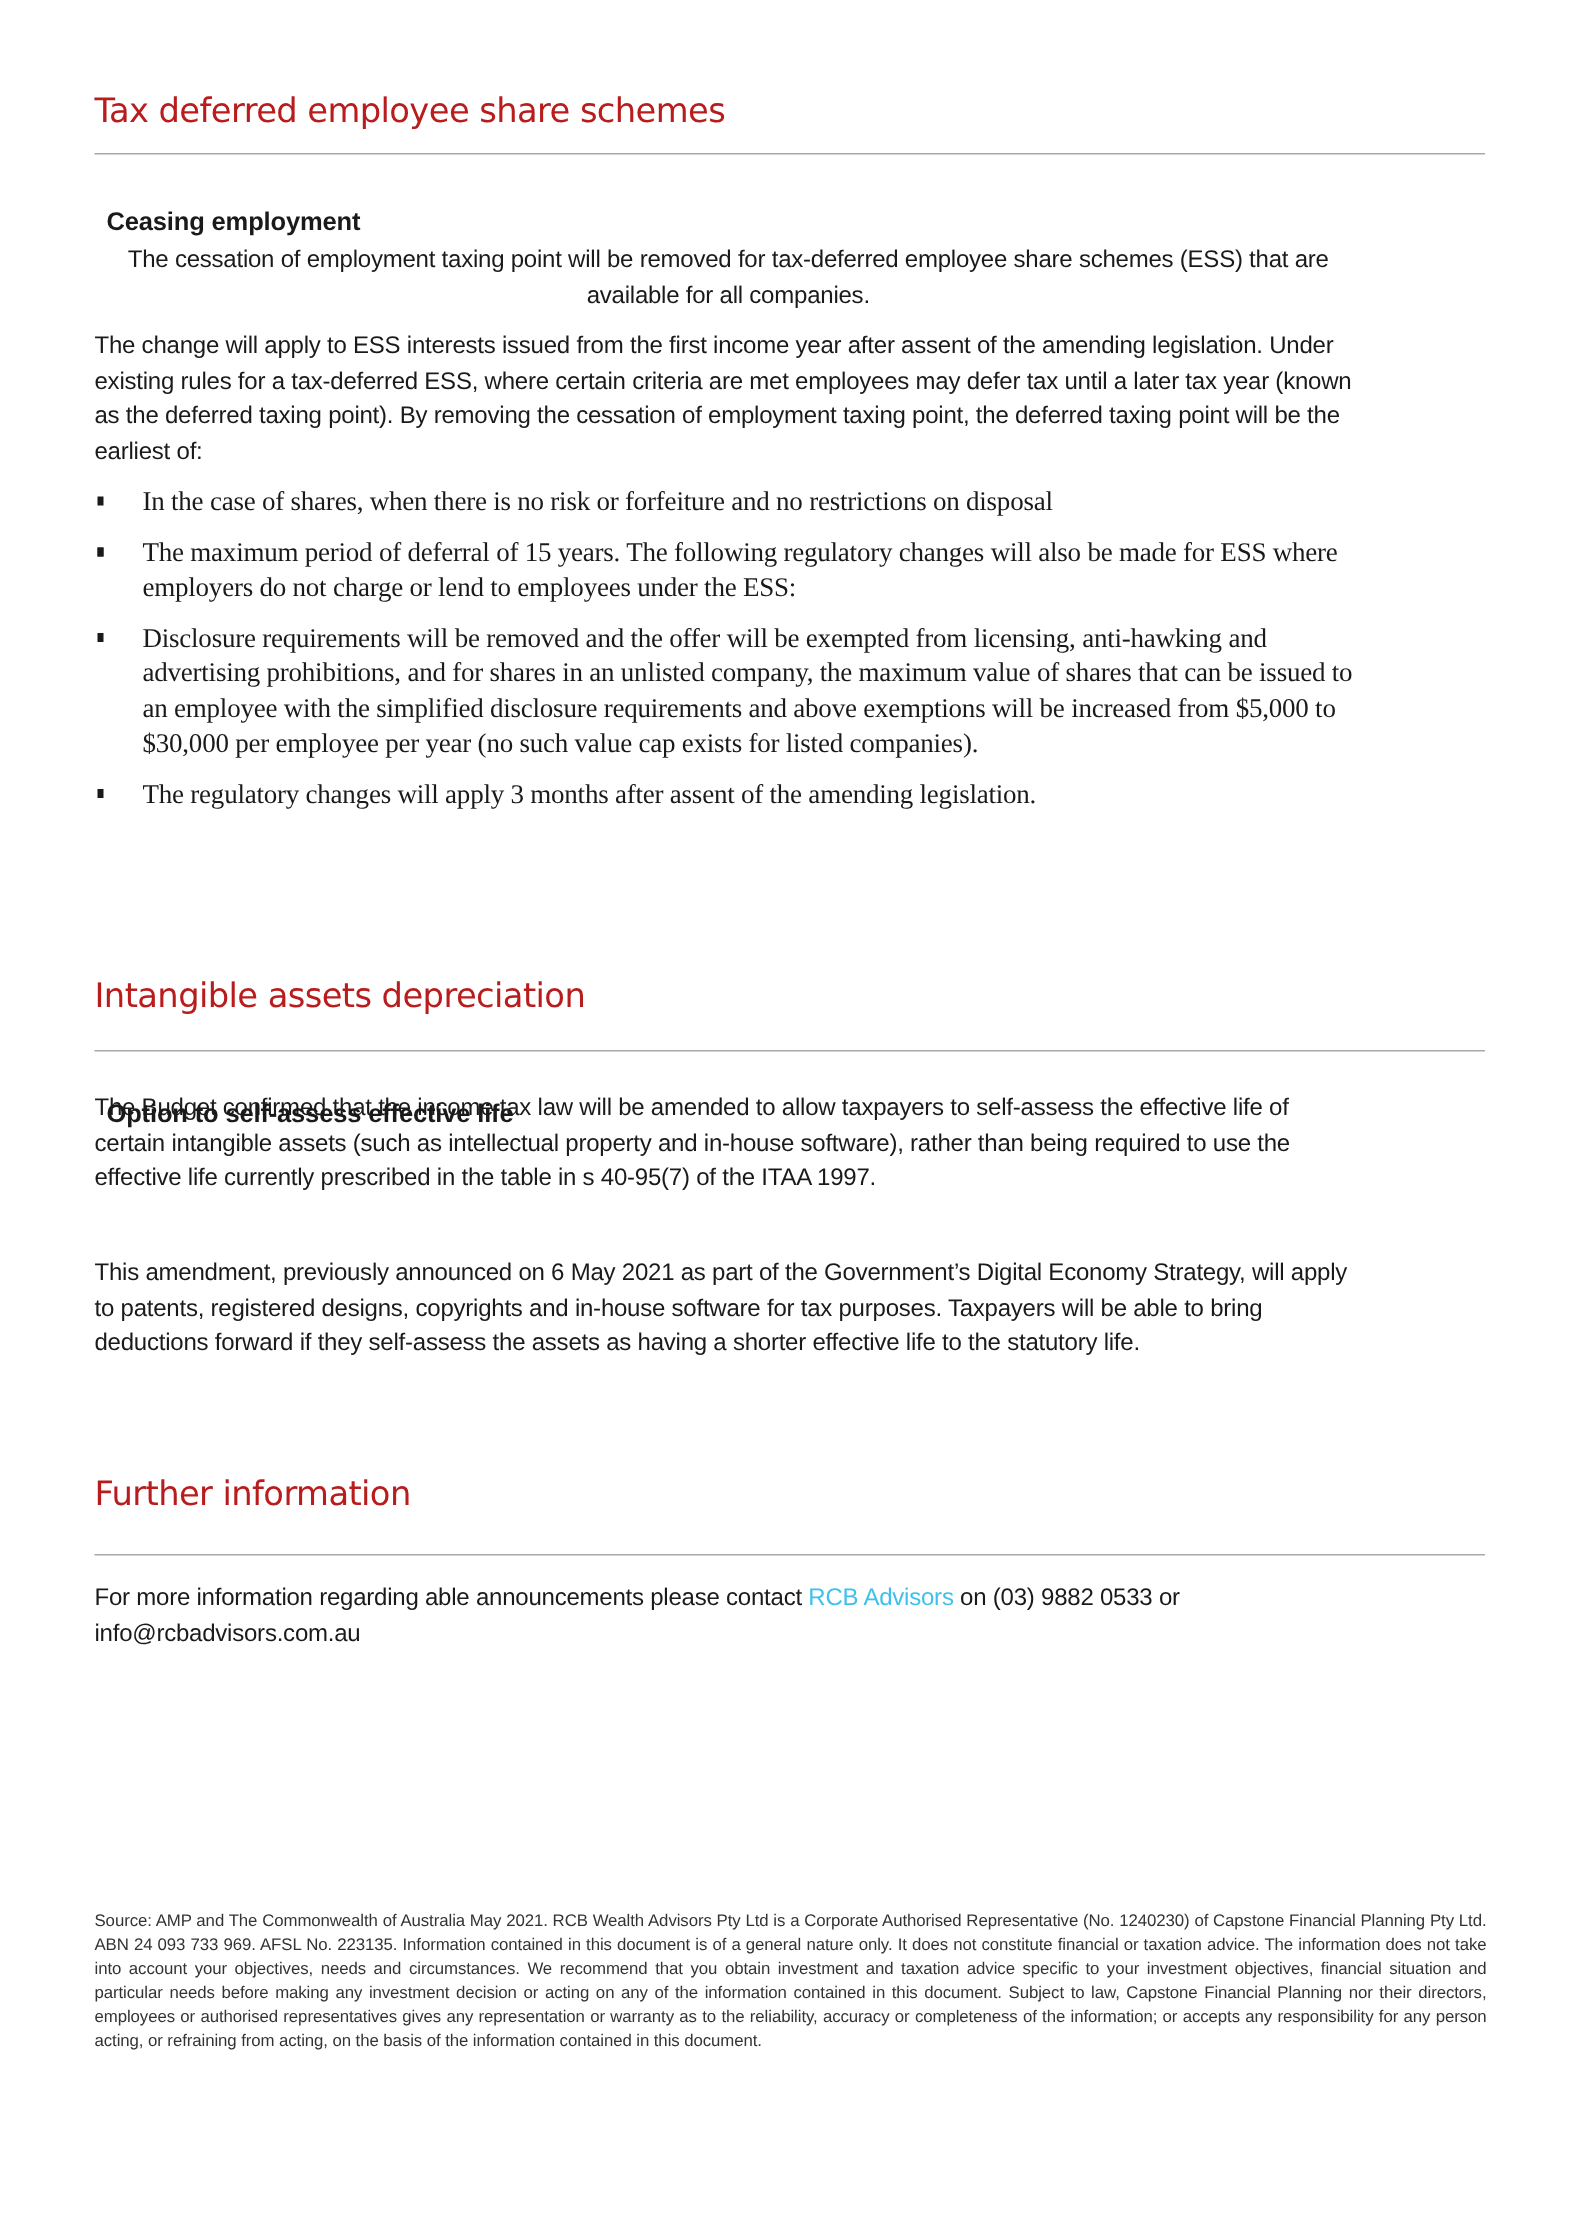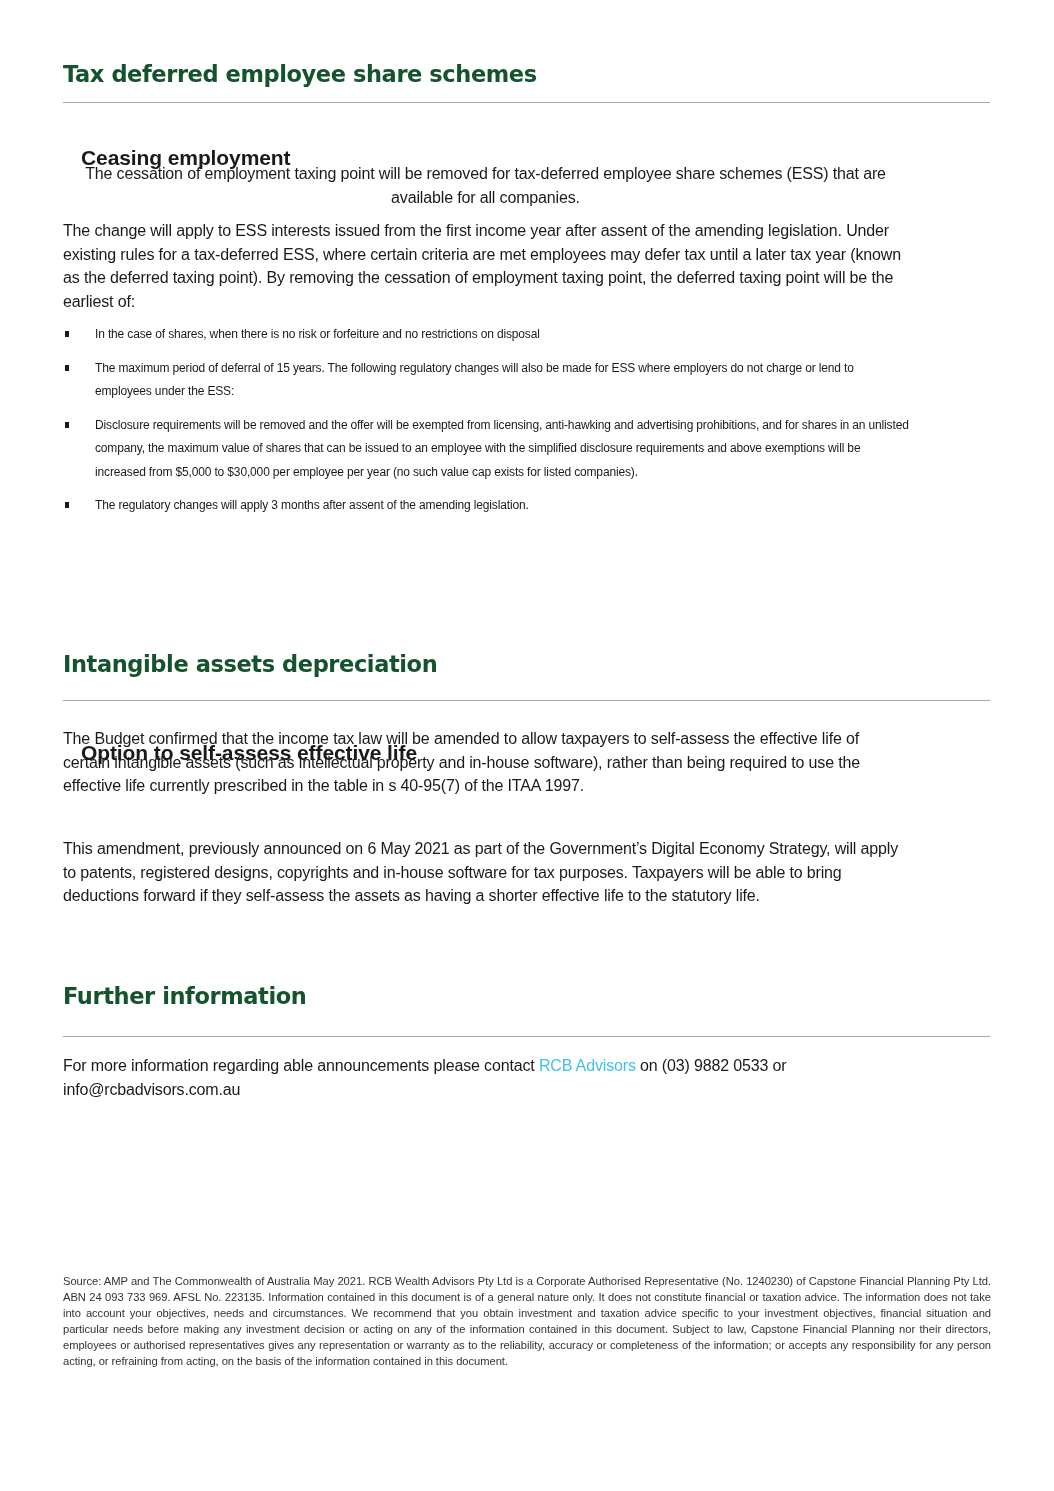--- a/index.html
+++ b/index.html
@@ -2,35 +2,35 @@
 <html><head>
   <meta charset="utf-8">
   <style>
     html, body { margin: 0; padding: 0; background: #ffffff; }
     body {
       width: 1054px; height: 1491px; position: relative; overflow: hidden;
       font-family: "Liberation Sans", sans-serif; color: #1a1a1a;
     }
     .page { position: absolute; left: 63px; top: 0; width: 927px; }
     .section-title {
-      font-family: "DejaVu Sans", sans-serif; font-weight: 700;
-      color: #14532d; font-size: 22.5px; letter-spacing: -0.4px;
+      font-family: "DejaVu Sans", sans-serif; font-weight: 400;
+      color: #b91c1c; font-size: 22.5px; letter-spacing: -0.4px;
       margin: 0; line-height: 28px; position: absolute; left: 0;
     }
     .rule { position: absolute; left: 0; width: 927px; height: 1px; background: #a8a8a8; }
     .subhead {
-      position: absolute; left: 0; margin: 18px; font-size: 21px; font-weight: bold;
+      position: absolute; left: 0; margin: 8px; font-size: 17px; font-weight: bold;
       color: #1a1a1a; line-height: 22px; letter-spacing: -0.1px;
     }
     .para {
       position: absolute; left: 0; width: 845px; margin: 0;
       font-size: 16px; line-height: 23.5px; color: #1a1a1a; letter-spacing: -0.15px;
     }
     .bullet-list { position: absolute; left: 0; width: 850px; margin: 0; padding: 0; list-style: none; }
-    .bullet-item { position: relative; padding-left: 32px; font-size: 12px; line-height: 23.5px; margin-bottom: 10px; letter-spacing: -0.15px; }
+    .bullet-item { position: relative; padding-left: 32px; font-size: 18px; line-height: 23.5px; margin-bottom: 10px; letter-spacing: -0.15px; font-family: Liberation Serif, serif; }
     .bullet-mark { position: absolute; left: 2px; top: 8px; width: 4px; height: 6px; background: #1a1a1a; }
     .link { color: #3fc1ea; }
     .disclaimer {
       position: absolute; left: 0; top: 1273px; width: 928px; margin: 0;
       font-size: 11.2px; line-height: 16px; color: #333; text-align: justify; letter-spacing: -0.05px;
     }
   </style>
 </head>
 <body>
 

